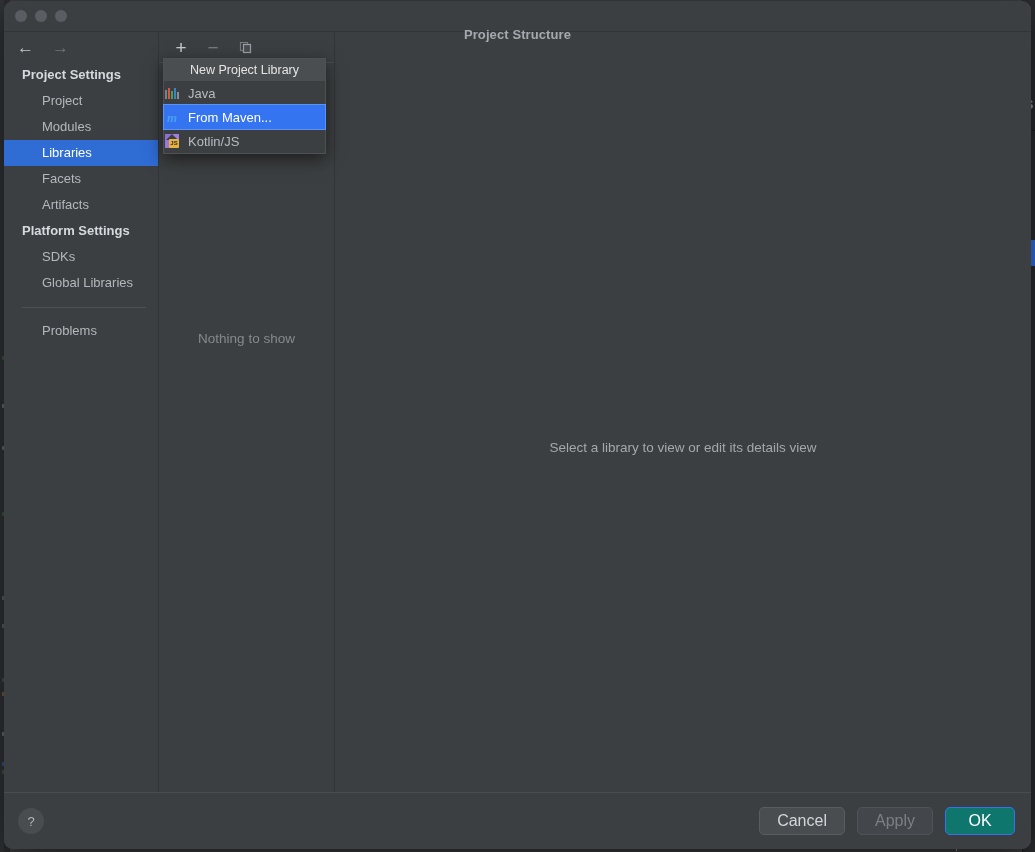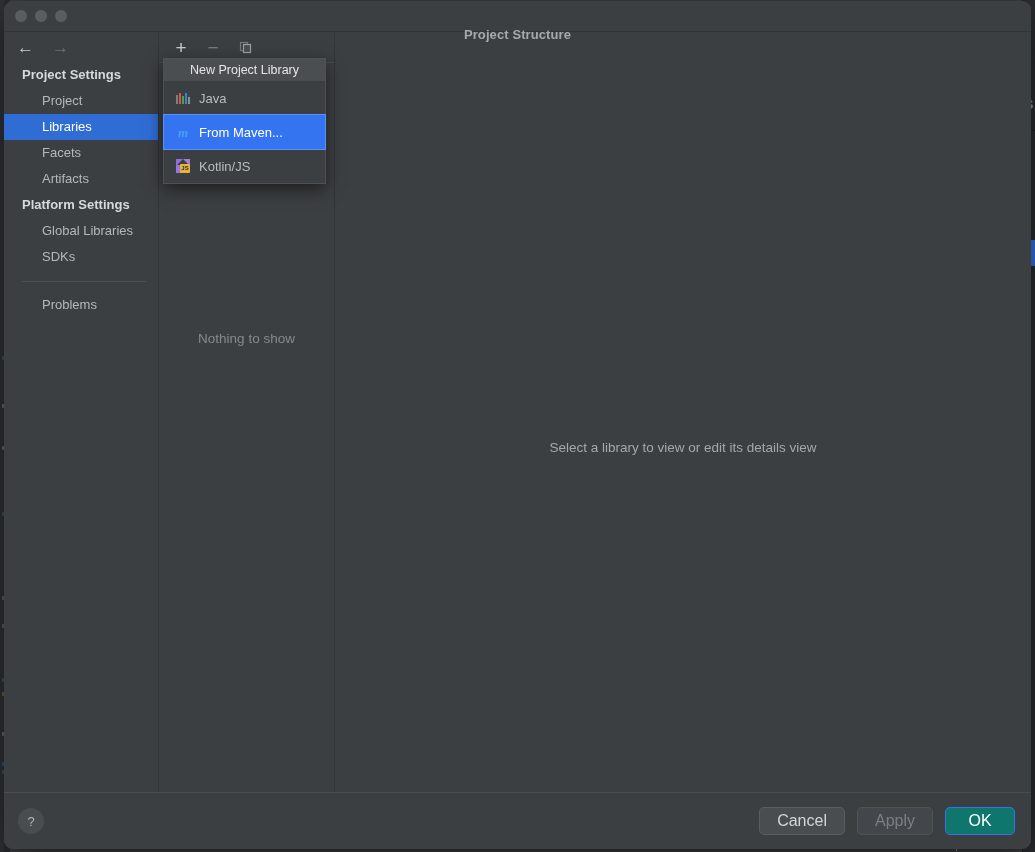--- a/index.html
+++ b/index.html
@@ -240,25 +240,24 @@
   }
   #popup-header {
     height: 22px;
     line-height: 22px;
     background: #4b4e51;
     color: #e5e5e5;
     font-size: 12.5px;
     text-align: center;
   }
   .popup-item {
-    height: 34px;
+    height: 24px;
     display: flex;
     align-items: center;
     gap: 8px;
-    padding-left: 11px;
     color: #b8bcc0;
     font-size: 13px;
     white-space: nowrap;
   }
   .popup-item.highlighted {
     background: #3574f0;
     color: #ffffff;
     outline: 1px solid #5c92f5;
   }
   .pi-icon {
@@ -422,27 +421,28 @@
 
     <div id="sidebar">
 
       <div id="nav-arrows">
         <span class="nav-arrow enabled">←</span>
         <span class="nav-arrow disabled">→</span>
       </div>
 
       <div class="nav-group-title">Project Settings</div>
       <div class="nav-item">Project</div>
+      <div class="nav-item">Modules</div>
       <div class="nav-item selected">Libraries</div>
       <div class="nav-item">Facets</div>
       <div class="nav-item">Artifacts</div>
 
       <div class="nav-group-title">Platform Settings</div>
+      <div class="nav-item">SDKs</div>
       <div class="nav-item">Global Libraries</div>
-      <div class="nav-item">SDKs</div>
 
       <div class="nav-sep"></div>
 
       <div class="nav-item">Problems</div>
     </div>
 
     <div id="libcol">
 
       <div id="libtoolbar">
         <span class="tb-btn tb-plus">+</span>

